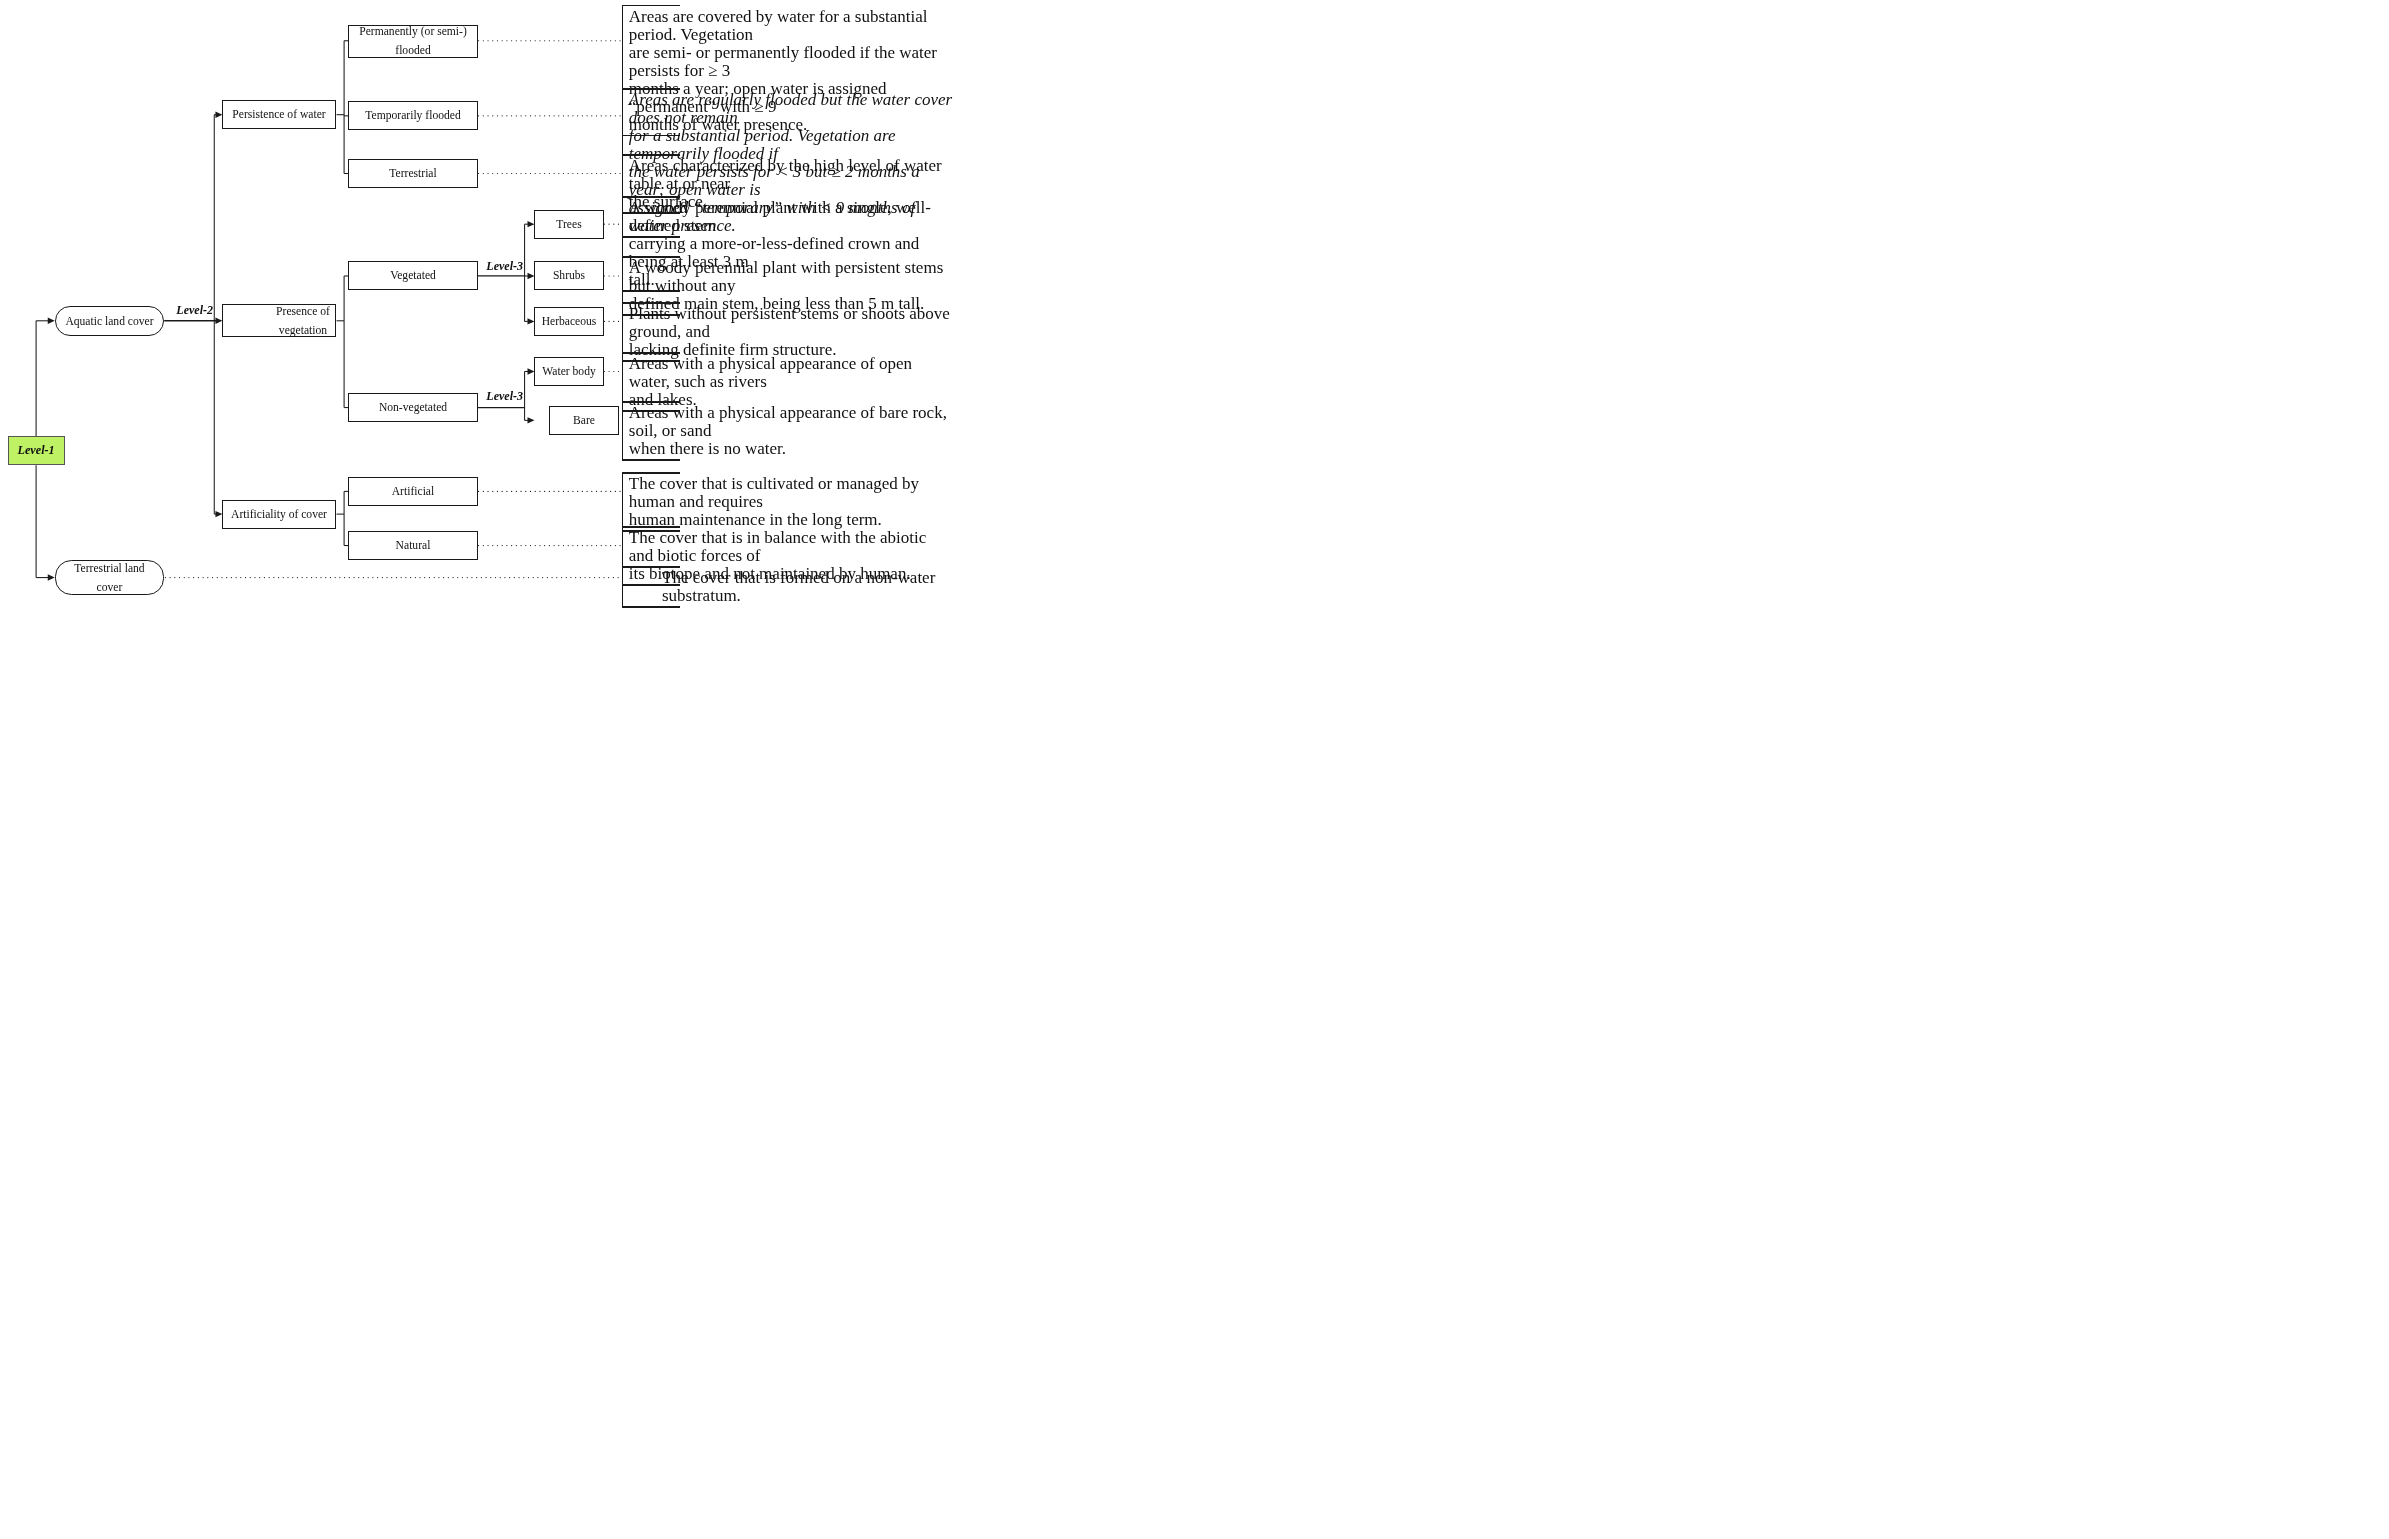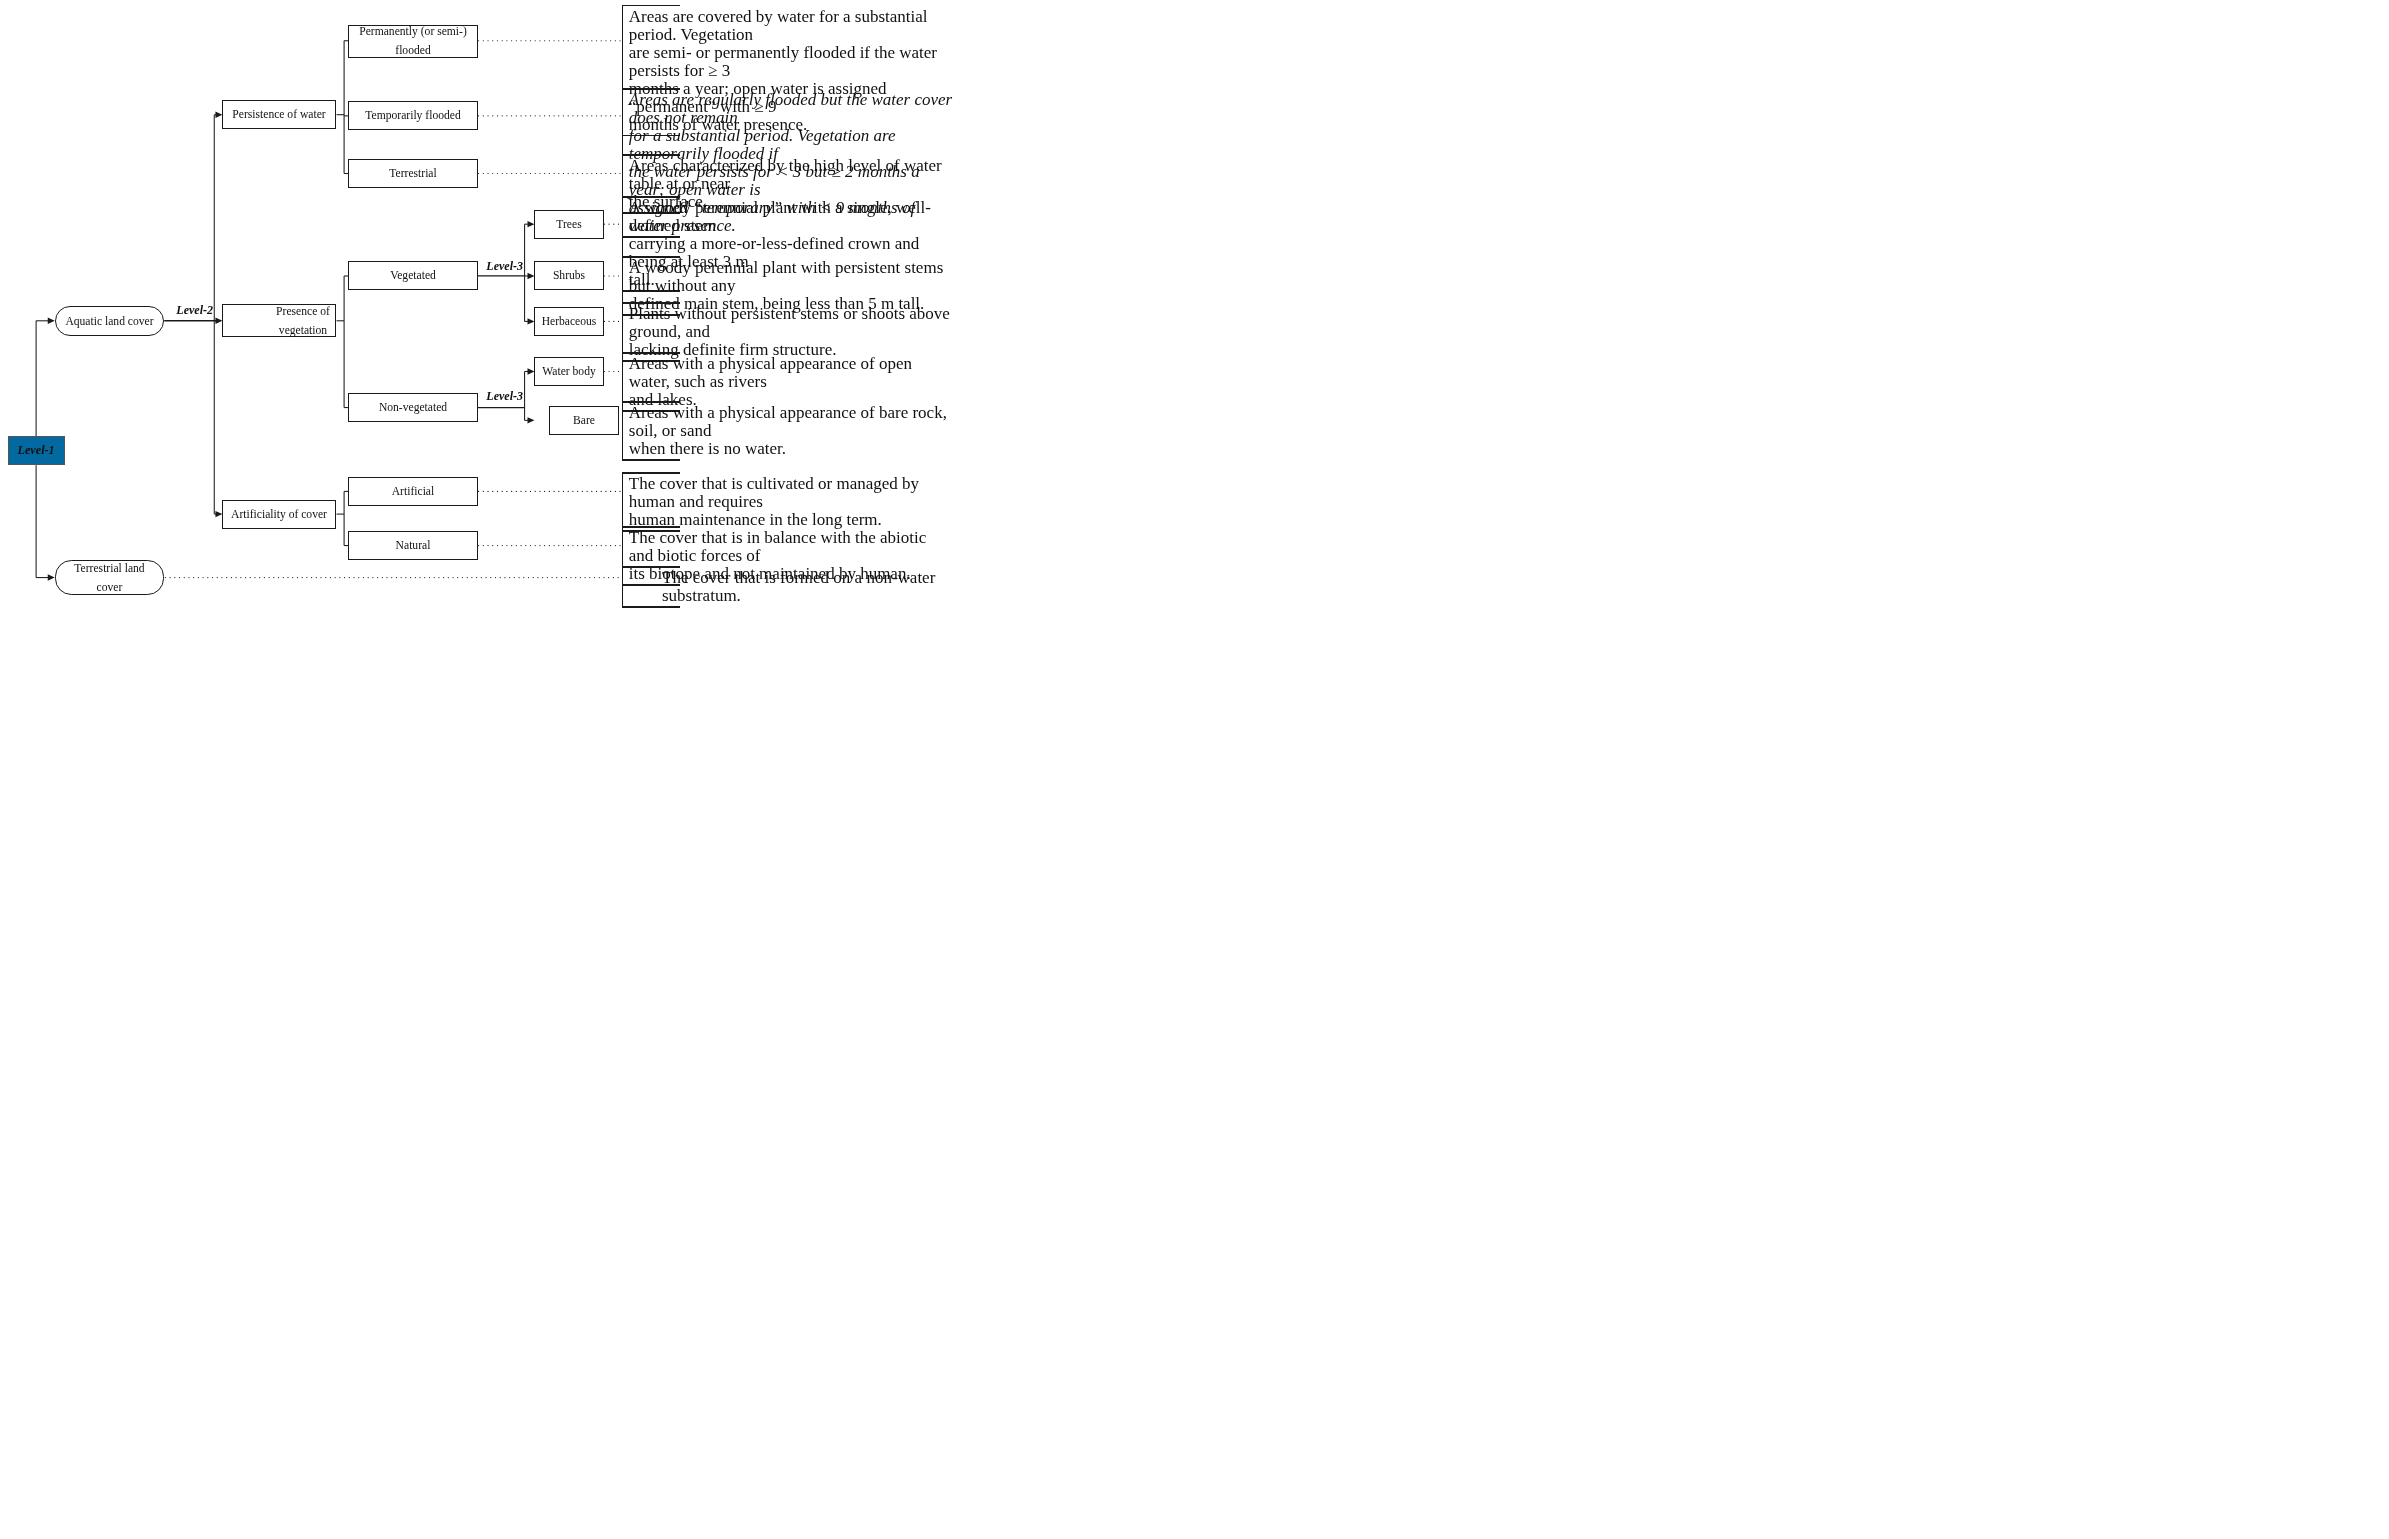--- a/index.html
+++ b/index.html
@@ -25,21 +25,21 @@
   }
   .stadium{border-radius:16.3px;}
   .lvl-label{
     position:absolute;
     font-weight:bold;font-style:italic;
     font-size:12px;line-height:14px;
     text-align:right;
   }
   .lvl1box{
     position:absolute;box-sizing:border-box;
-    border:0.9px solid #555;background:#0369a1;
+    border:0.9px solid #555;background:#bef264;
     display:flex;align-items:center;justify-content:center;
     font-weight:bold;font-style:italic;font-size:12.2px;
   }
   .desc{
     position:absolute;
     box-sizing:border-box;
     left:622px;width:333px;
     border-left:1.2px solid #1a1a1a;
     padding:2.9px 1.2px 2.9px 5.8px;
     font-size:17px;line-height:18px;

